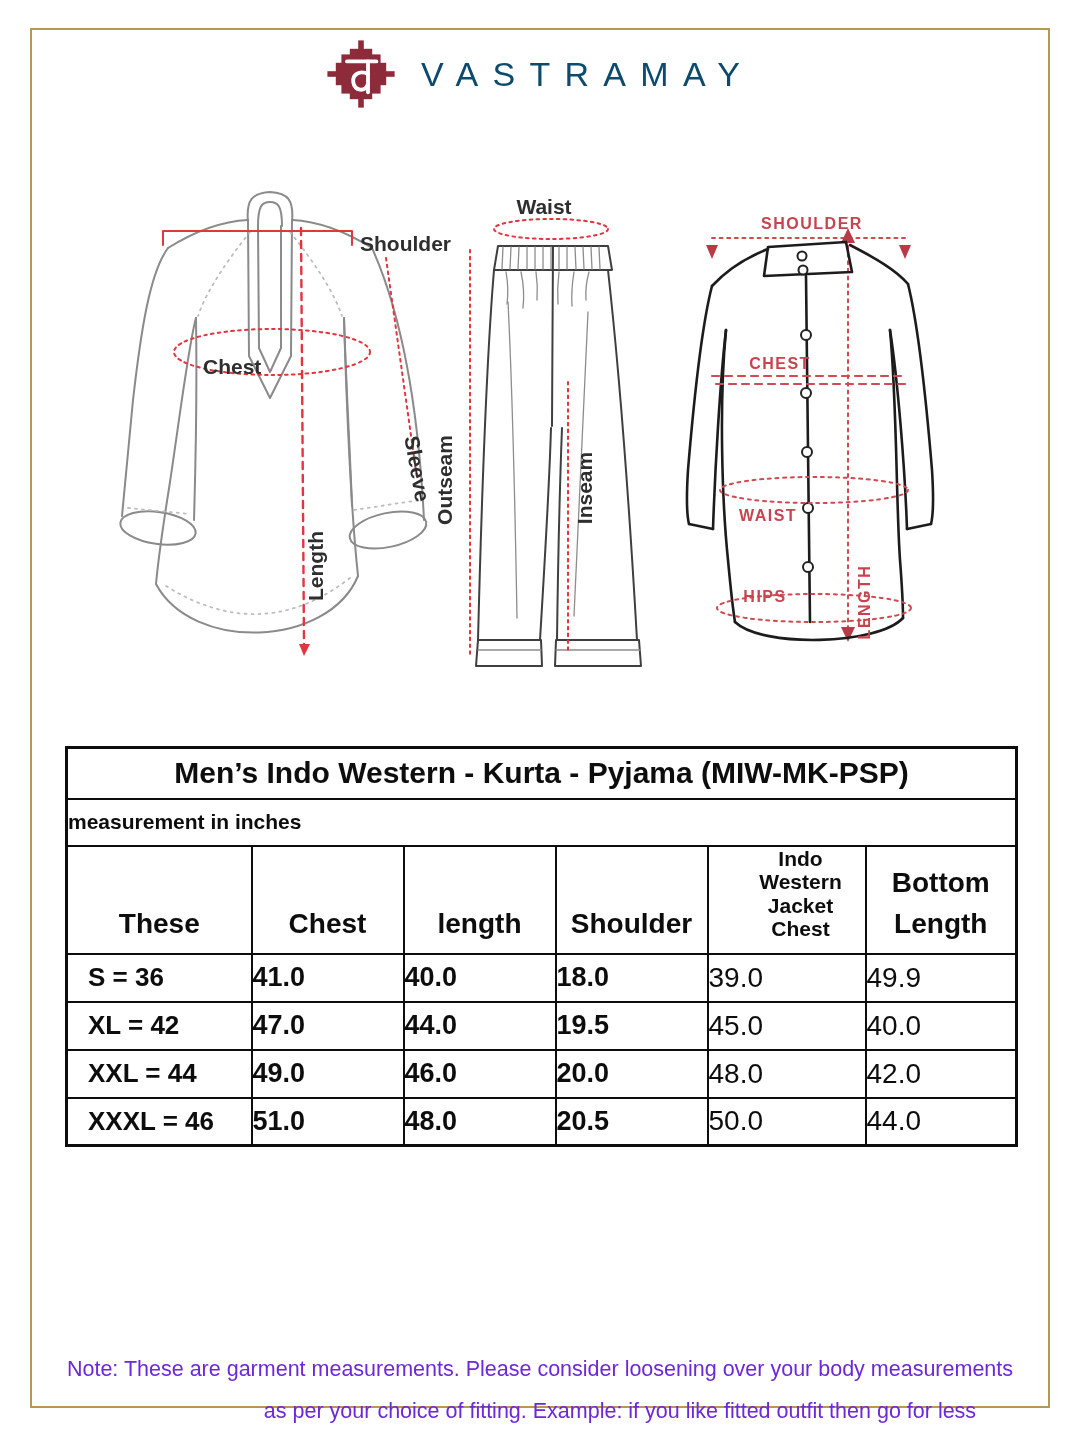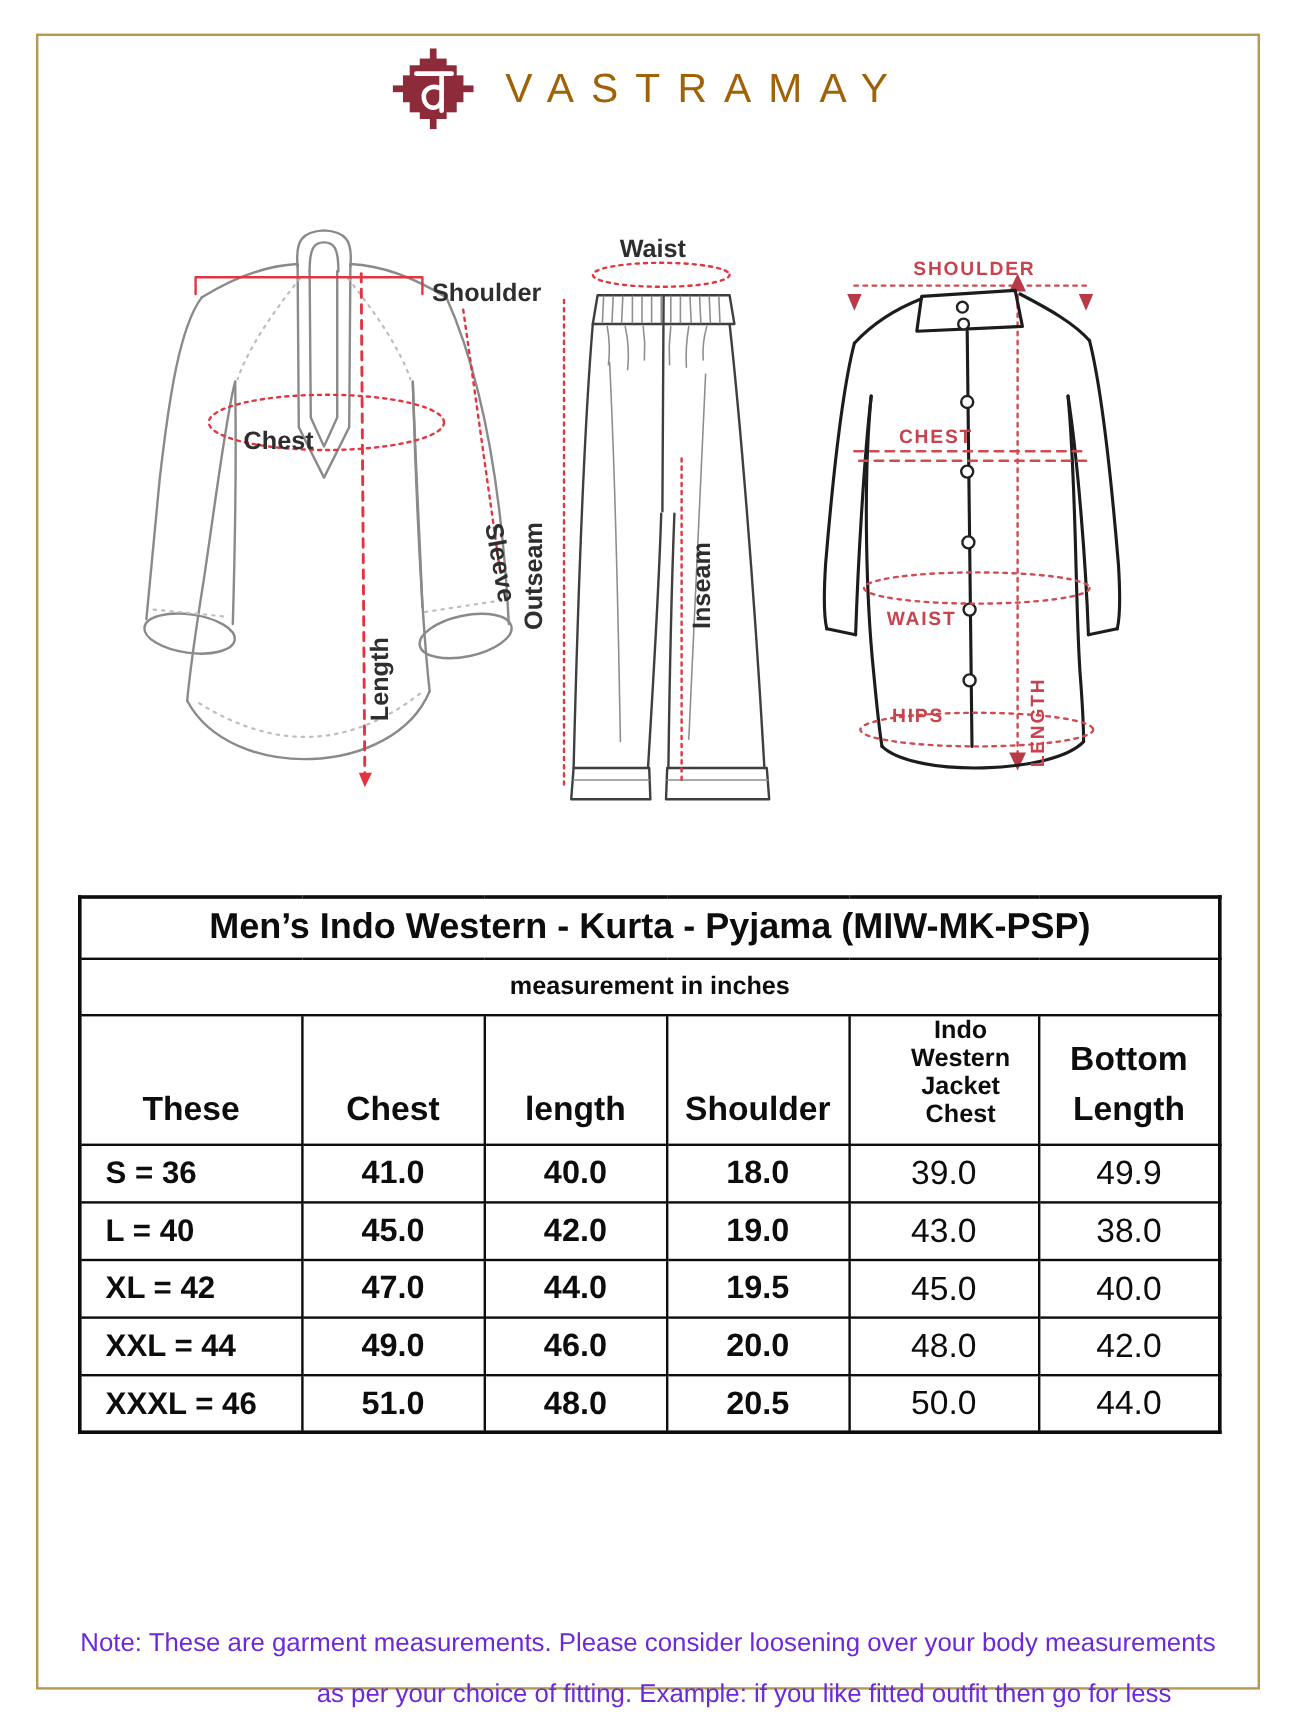--- a/index.html
+++ b/index.html
@@ -5,21 +5,21 @@
   * { margin:0; padding:0; box-sizing:border-box; }
   html,body { width:1080px; background:#ffffff; font-family:"Liberation Sans", sans-serif; }
   .page { position:relative; width:1080px; height:1440px; background:#fff; overflow:hidden; }
 
   .gold-frame { position:absolute; left:30px; top:28px; width:1020px; height:1380px;
                 border:2px solid #b5994e; }
 
   .brand { position:absolute; left:0; top:38px; width:100%; height:72px;
            display:flex; align-items:center; justify-content:center; gap:22px; }
   .logo-mark { width:70px; height:70px; }
-  .brand-name { font-size:34px; font-weight:400; letter-spacing:0.42em; color:#a16207;
+  .brand-name { font-size:34px; font-weight:400; letter-spacing:0.42em; color:#0c4a6e;
                 text-indent:0.1em; white-space:nowrap;text-align:center; }
 
   .diagrams { position:absolute; left:0; top:140px; width:1080px; height:600px; }
 
   .garment { stroke-linejoin:round; stroke-linecap:round; fill:none; }
   .k-line  { stroke:#8a8a8a; stroke-width:2; }
   .k-dot   { stroke:#bdbdbd; stroke-width:1.8; stroke-dasharray:2 5; }
   .p-line  { stroke:#3f3f3f; stroke-width:2; }
   .p-thin  { stroke:#8d8d8d; stroke-width:1.3; }
   .j-line  { stroke:#1c1c1c; stroke-width:2.6; }
@@ -32,25 +32,25 @@
   .lbl-dark { font-family:"Liberation Sans",sans-serif; font-size:21px; font-weight:bold; fill:#2e2e2e; }
   .lbl-red  { font-family:"Liberation Sans",sans-serif; font-size:16px; font-weight:bold;
               fill:#c7444f; letter-spacing:1.5px; }
   .btn { fill:#ffffff; stroke:#222; stroke-width:2; }
 
   .size-table { position:absolute; left:65px; top:746px; width:950px;
                 border-collapse:collapse; table-layout:fixed; color:#0d0d0d;
                 border:3px solid #0d0d0d; }
   .size-table td, .size-table th { border:2.5px solid #0d0d0d; overflow:hidden; }
   .row-title td { height:51px; font-size:30px; font-weight:bold; text-align:center; vertical-align:middle; }
-  .row-sub td   { height:47px; font-size:21px; font-weight:bold; text-align:center; vertical-align:middle; }
+  .row-sub td   { height:47px; font-size:21px; font-weight:bold; vertical-align:middle; }
   .row-head th  { height:95px; vertical-align:bottom; text-align:center;
                   font-size:28px; font-weight:bold; padding-bottom:8px; line-height:1.45; }
   .row-head th.small { font-size:21px; line-height:1.12; padding-bottom:12px;padding-left:28px; }
-  .size-table td.c { height:48px; font-size:27px; font-weight:bold; text-align:center; vertical-align:middle; }
+  .size-table td.c { height:48px; font-size:27px; font-weight:bold; text-align:left; vertical-align:middle; }
   .size-table td.size { text-align:left; padding-left:20px; font-size:26px; font-weight:bold; }
   .size-table td.r { font-weight:normal; font-size:28px;margin-top:21px; }
 
   .note { position:absolute; left:55px; top:1348px; width:970px; text-align:center;
           font-size:21.5px; color:#6d28d9; line-height:42px; }
   .note .l2 { padding-left:160px; }
 </style>
 </head>
 <body>
 
@@ -226,28 +226,20 @@
       </tr>
       <tr>
         <td class="c size">S = 36</td>
         <td class="c">41.0</td>
         <td class="c">40.0</td>
         <td class="c">18.0</td>
         <td class="c r">39.0</td>
         <td class="c r">49.9</td>
       </tr>
       <tr>
-        <td class="c size">L = 40</td>
-        <td class="c">45.0</td>
-        <td class="c">42.0</td>
-        <td class="c">19.0</td>
-        <td class="c r">43.0</td>
-        <td class="c r">38.0</td>
-      </tr>
-      <tr>
         <td class="c size">XL = 42</td>
         <td class="c">47.0</td>
         <td class="c">44.0</td>
         <td class="c">19.5</td>
         <td class="c r">45.0</td>
         <td class="c r">40.0</td>
       </tr>
       <tr>
         <td class="c size">XXL = 44</td>
         <td class="c">49.0</td>

